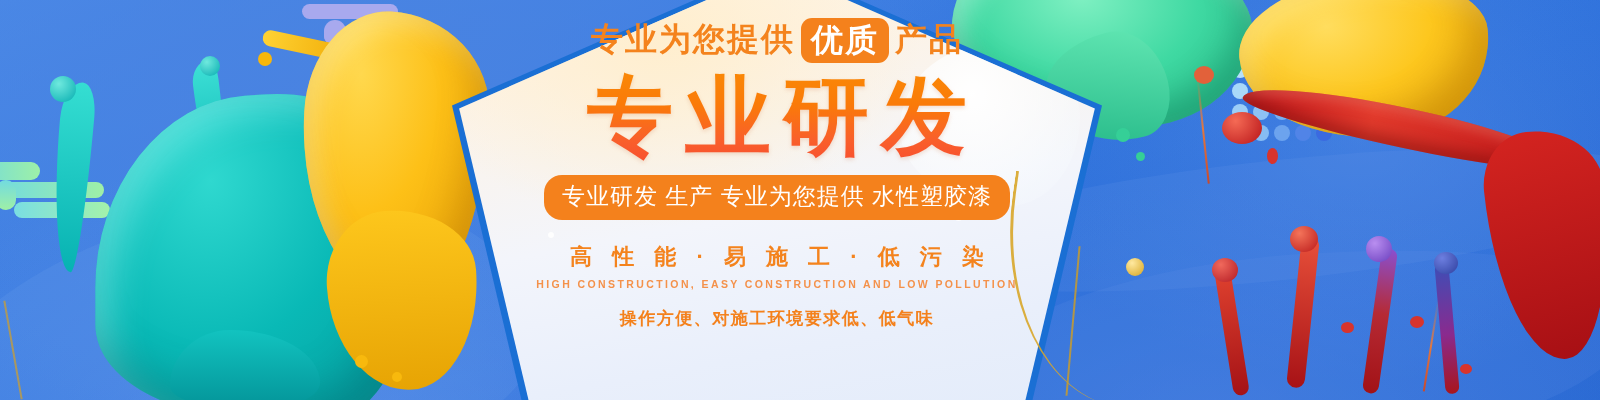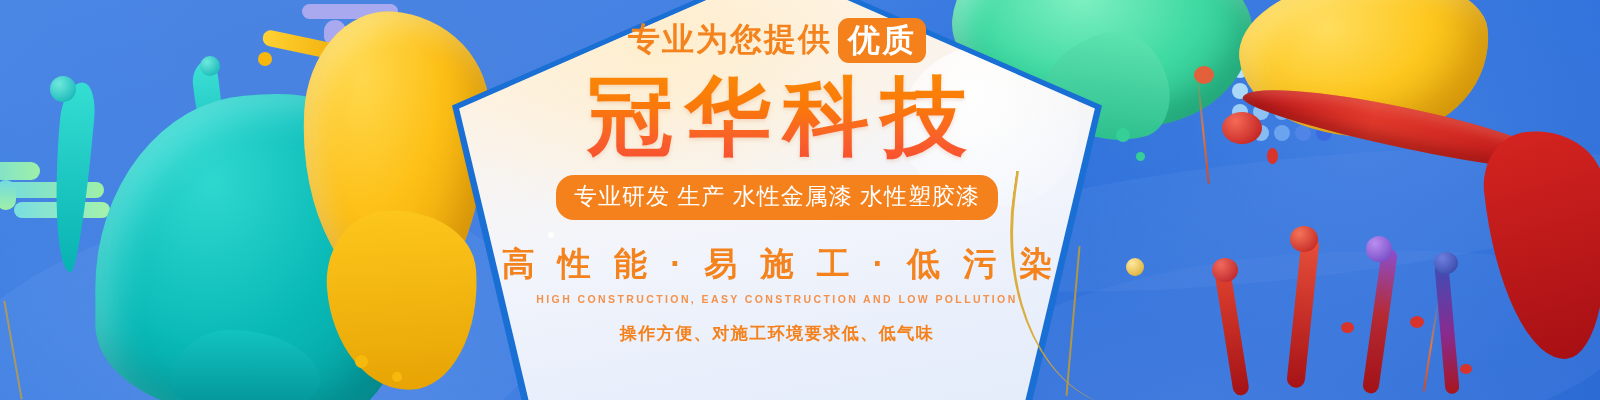--- a/index.html
+++ b/index.html
@@ -179,21 +179,21 @@
   .tagline .pill{background:#f4811c;color:#fff;border-radius:11px;
            padding:4px 10px 4px;letter-spacing:2px;line-height:1.15;}
   .title{margin-top:4px;font-size:86px;font-weight:900;letter-spacing:12px;
          line-height:1.16;white-space:nowrap;text-indent:12px;
          background:linear-gradient(180deg,#fa8a06 0%,#fa7a09 38%,#f9602a 72%,#f84c31 100%);
          -webkit-background-clip:text;background-clip:text;color:transparent;
          -webkit-text-fill-color:transparent;
          filter:drop-shadow(0 2px 2px rgba(200,90,30,.18));}
   .subpill{margin-top:8px;background:#f4811c;color:#fff;border-radius:18px;
            padding:6px 18px 8px;font-size:23px;letter-spacing:1px;white-space:nowrap;font-weight:500;}
-  .features{margin-top:22px;font-size:33px;font-weight:600;color:#f4831d;
+  .features{margin-top:22px;font-size:22px;font-weight:600;color:#f4831d;
             letter-spacing:7px;white-space:nowrap;text-indent:7px;}
   .en{margin-top:6px;font-size:10.5px;font-weight:700;color:#f4914a;
       letter-spacing:2.4px;white-space:nowrap;}
   .bottom{margin-top:17px;font-size:17px;font-weight:700;color:#f4811c;
           letter-spacing:1.5px;white-space:nowrap;}
 </style>
 </head>
 <body>
 
 <div class="banner">
@@ -297,25 +297,26 @@
   <div class="gold-thread"></div>
   <div class="gold-thread2"></div>
   <div class="gold-dot"></div>
   <div class="gold-left"></div>
 
   <div class="content">
 
     <div class="tagline">
       <span>专业为您提供</span>
       <span class="pill">优质</span>
+      <span>产品</span>
     </div>
 
-    <div class="title">冠华科技</div>
-
-    <div class="subpill">专业研发 生产 水性金属漆 水性塑胶漆</div>
+    <div class="title">专业研发</div>
+
+    <div class="subpill">专业研发 生产 专业为您提供 水性塑胶漆</div>
 
     <div class="features">高 性 能 · 易 施 工 · 低 污 染</div>
 
     <div class="en">HIGH CONSTRUCTION, EASY CONSTRUCTION AND LOW POLLUTION</div>
 
     <div class="bottom">操作方便、对施工环境要求低、低气味</div>
 
   </div>
 </div>
 

